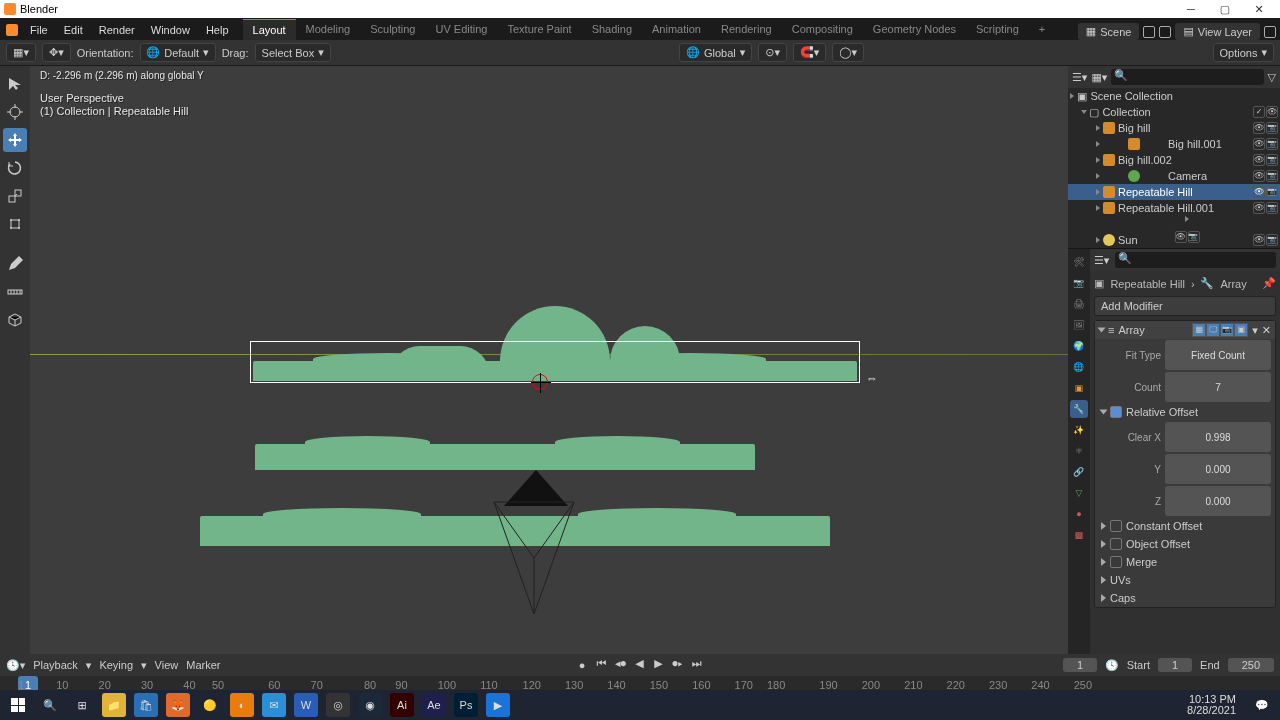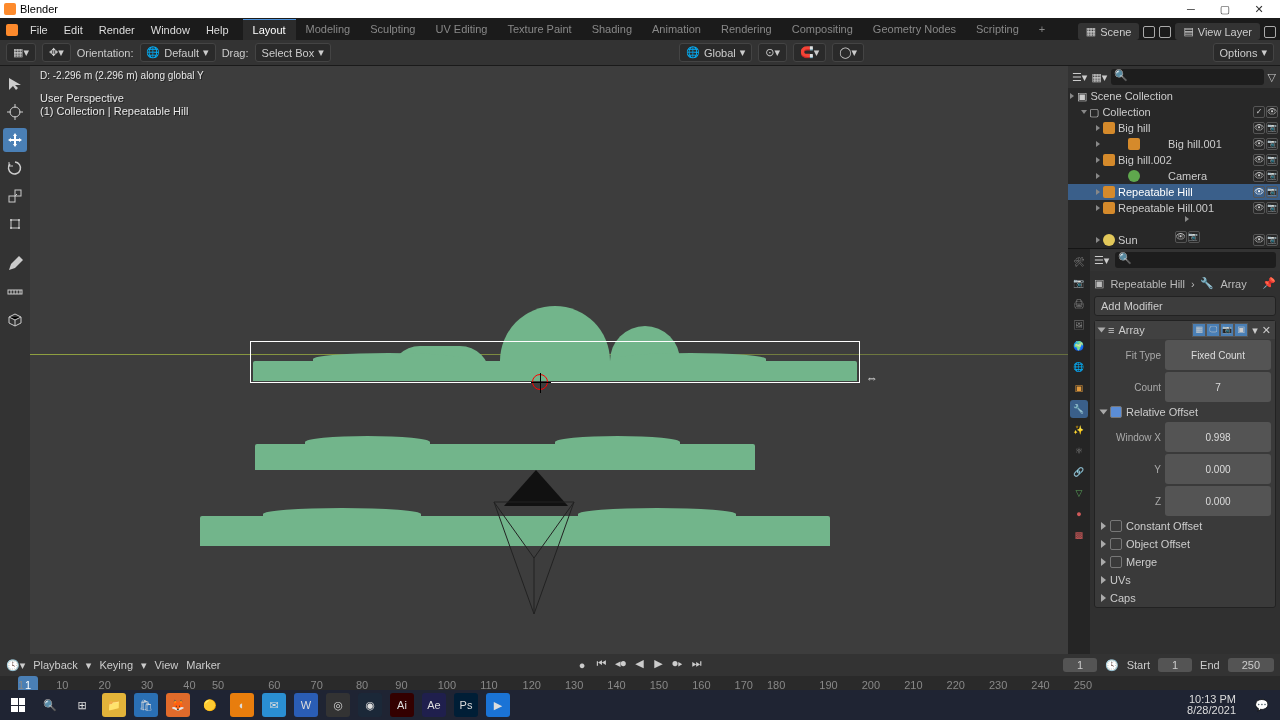--- a/index.html
+++ b/index.html
@@ -433,21 +433,21 @@
           <div class="prop-row">
               <label>Count</label>
               <div class="field">7</div>
             </div>
           <div class="subhead">
               <span class="col-tri open"></span>
               <span class="chk on"></span>
               <span>Relative Offset</span>
             </div>
           <div class="prop-row">
-              <label>Window X</label>
+              <label>Clear X</label>
               <div class="field">0.998</div>
             </div>
           <div class="prop-row">
               <label>Y</label>
               <div class="field">0.000</div>
             </div>
           <div class="prop-row">
               <label>Z</label>
               <div class="field">0.000</div>
             </div>
@@ -511,21 +511,21 @@
   <div class="cur" style="left:18px;">1</div>
   <div id="ticks">
       <span class="tick" style="left: 18px;">1</span>
       <span class="tick" style="left: 56.16px;">10</span>
       <span class="tick" style="left: 98.56px;">20</span>
       <span class="tick" style="left: 140.96px;">30</span>
       <span class="tick" style="left: 183.36px;">40</span>
       <span class="tick" style="left: 212px;">50</span>
       <span class="tick" style="left: 268.16px;">60</span>
       <span class="tick" style="left: 310.56px;">70</span>
-      <span class="tick" style="left: 356px;">80</span>
+      <span class="tick" style="left: 364px;">80</span>
       <span class="tick" style="left: 395.36px;">90</span>
       <span class="tick" style="left: 437.76px;">100</span>
       <span class="tick" style="left: 480.16px;">110</span>
       <span class="tick" style="left: 522.56px;">120</span>
       <span class="tick" style="left: 564.96px;">130</span>
       <span class="tick" style="left: 607.36px;">140</span>
       <span class="tick" style="left: 649.76px;">150</span>
       <span class="tick" style="left: 692.16px;">160</span>
       <span class="tick" style="left: 734.56px;">170</span>
       <span class="tick" style="left: 767px;">180</span>

